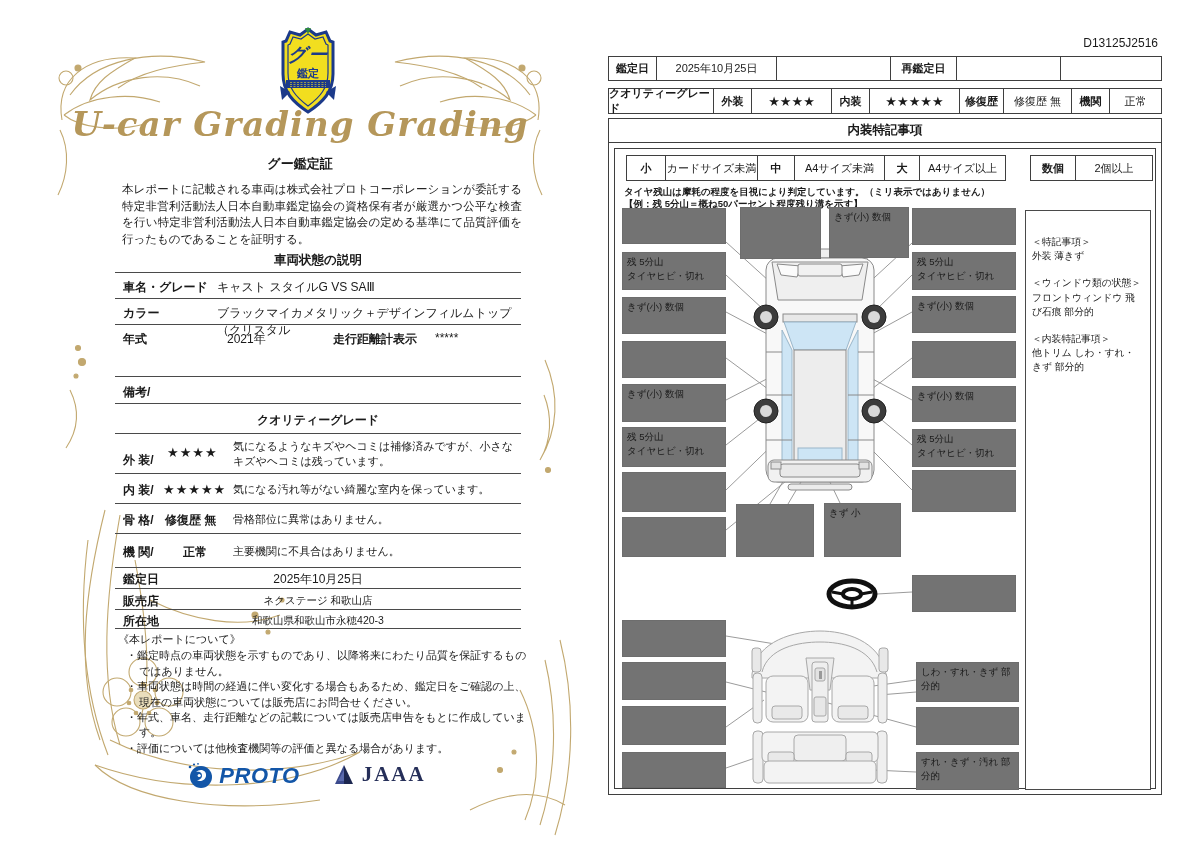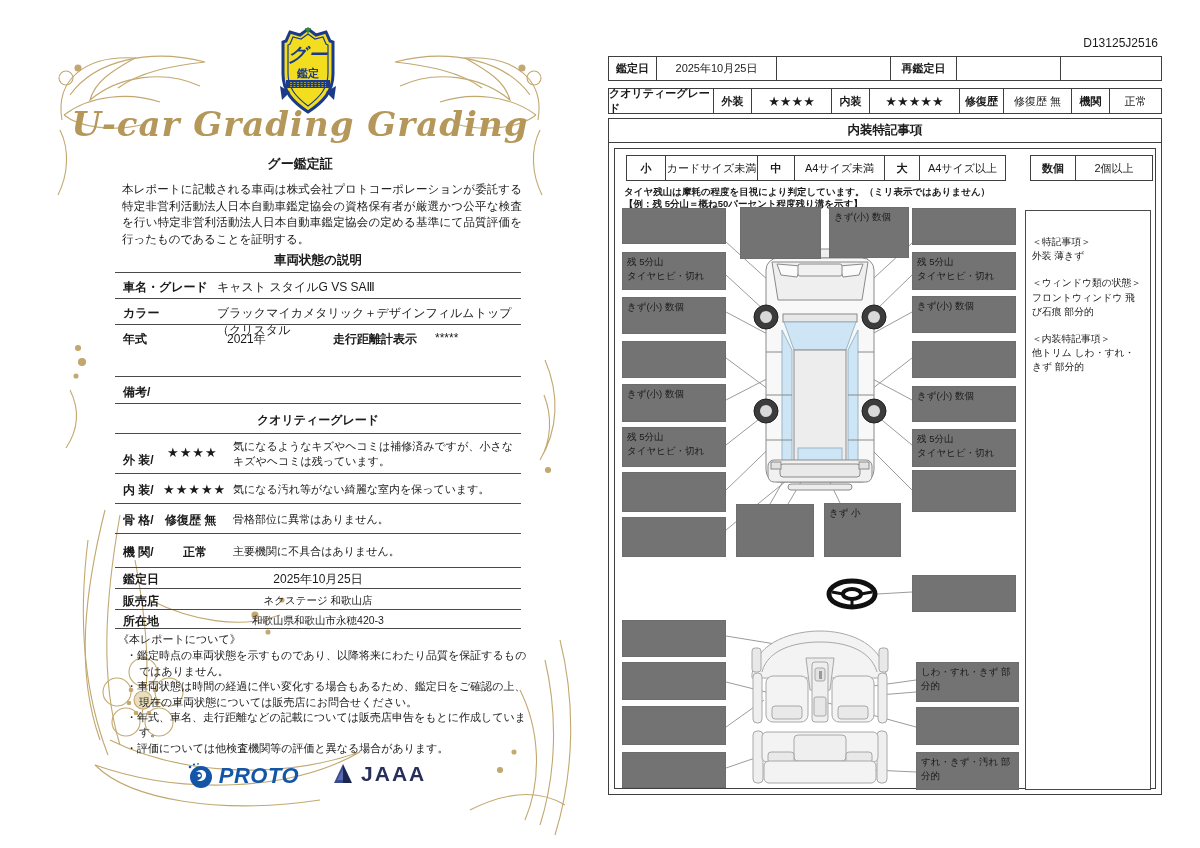--- a/index.html
+++ b/index.html
@@ -34,21 +34,21 @@
   .crow .desc { position:absolute; left:118px; right:2px; font-size:11px; line-height:1.35; }
   .bline { position:absolute; left:115px; width:406px; border-top:1px solid #4a4a4a; }
   .notes { position:absolute; left:118px; top:632px; width:410px;
     font-family:"DejaVu Serif","Liberation Serif",serif; font-size:11px; line-height:1.4; }
   .notes .nh { margin-bottom:1px; }
   .notes .ni { padding-left:13px; text-indent:-13px; margin-left:8px; }
   .logos { position:absolute; left:0; top:762px; width:600px; display:flex;
     justify-content:center; align-items:flex-start; gap:32px;padding-left:12px; }
   .logo-proto { display:flex; align-items:center; gap:5px; }
   .logo-proto span { font-size:22px; font-weight:bold; font-style:italic; color:#1356a8; letter-spacing:.5px;}
-  .logo-jaaa { display:flex; align-items:center; gap:6px; }
+  .logo-jaaa { display:flex; align-items:center; gap:6px;font-family:Liberation Serif, serif; }
   .logo-jaaa span { font-size:21px; font-weight:bold; color:#262f59; letter-spacing:2px; }
 
   
   #sheet { position:absolute; left:600px; top:0; width:600px; height:848px; font-size:11px; }
   .sh-title { position:absolute; left:8px; top:34px; width:554px; text-align:center;
     font-size:13px; font-weight:bold; }
   .sh-id { position:absolute; right:42px; top:36px; font-size:12px; }
   .tbl { position:absolute; display:flex; border:1.5px solid #3f3f3f; background:#fff; }
   .tbl .c { border-right:1px solid #3f3f3f; display:flex; align-items:center;
     justify-content:center; font-size:11px; }

